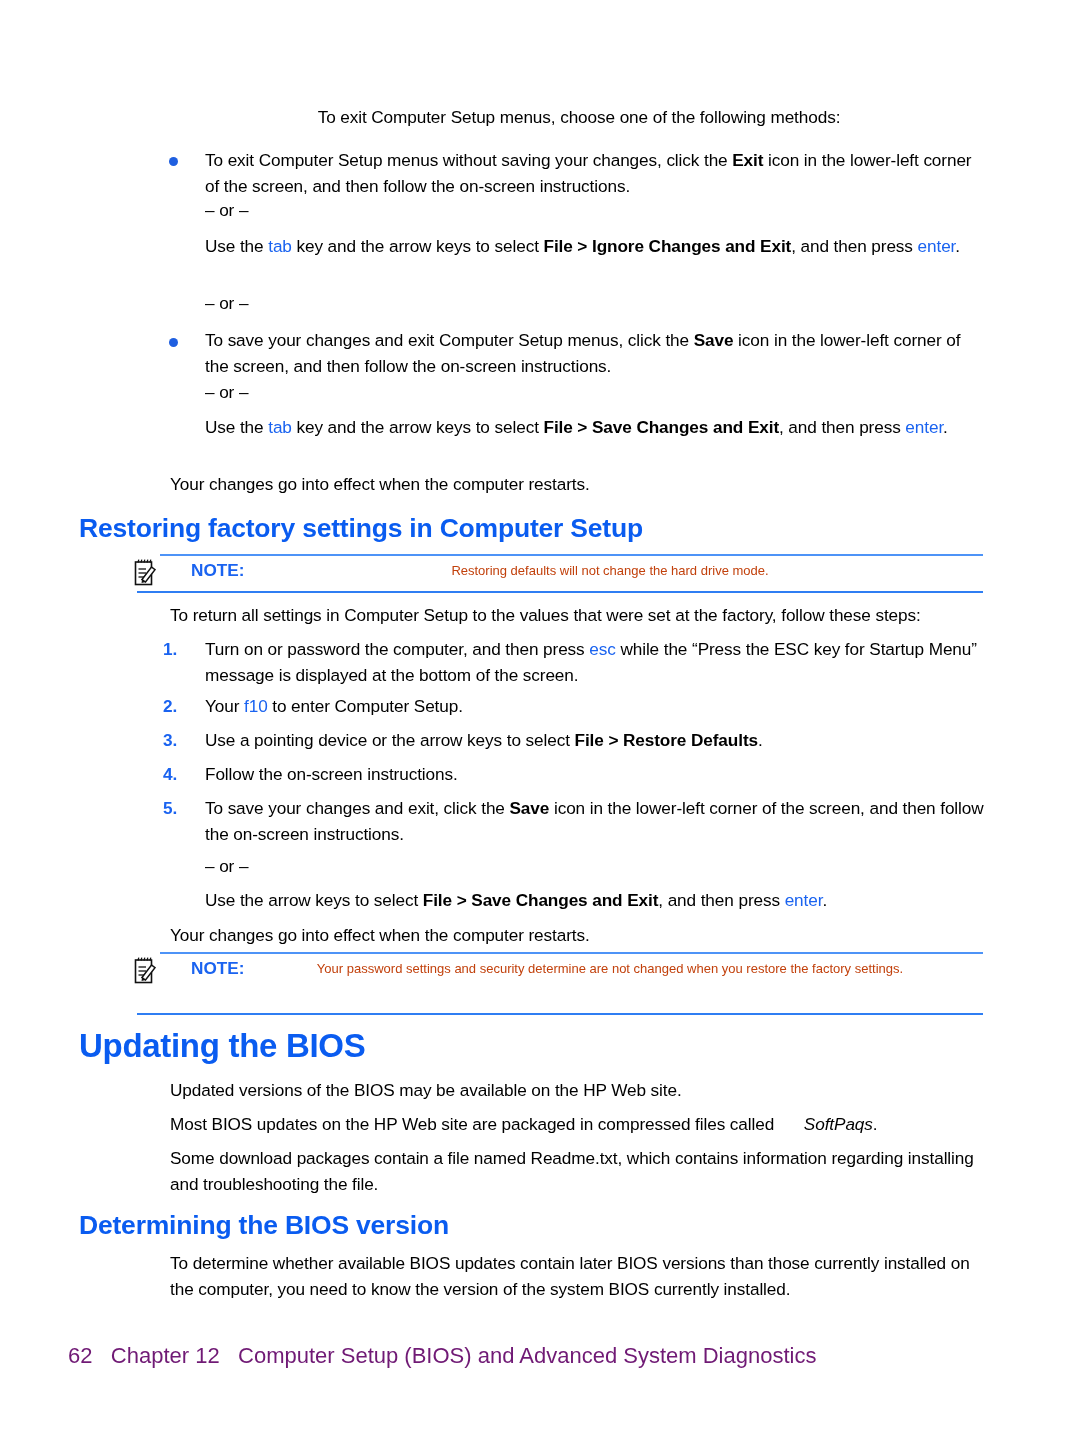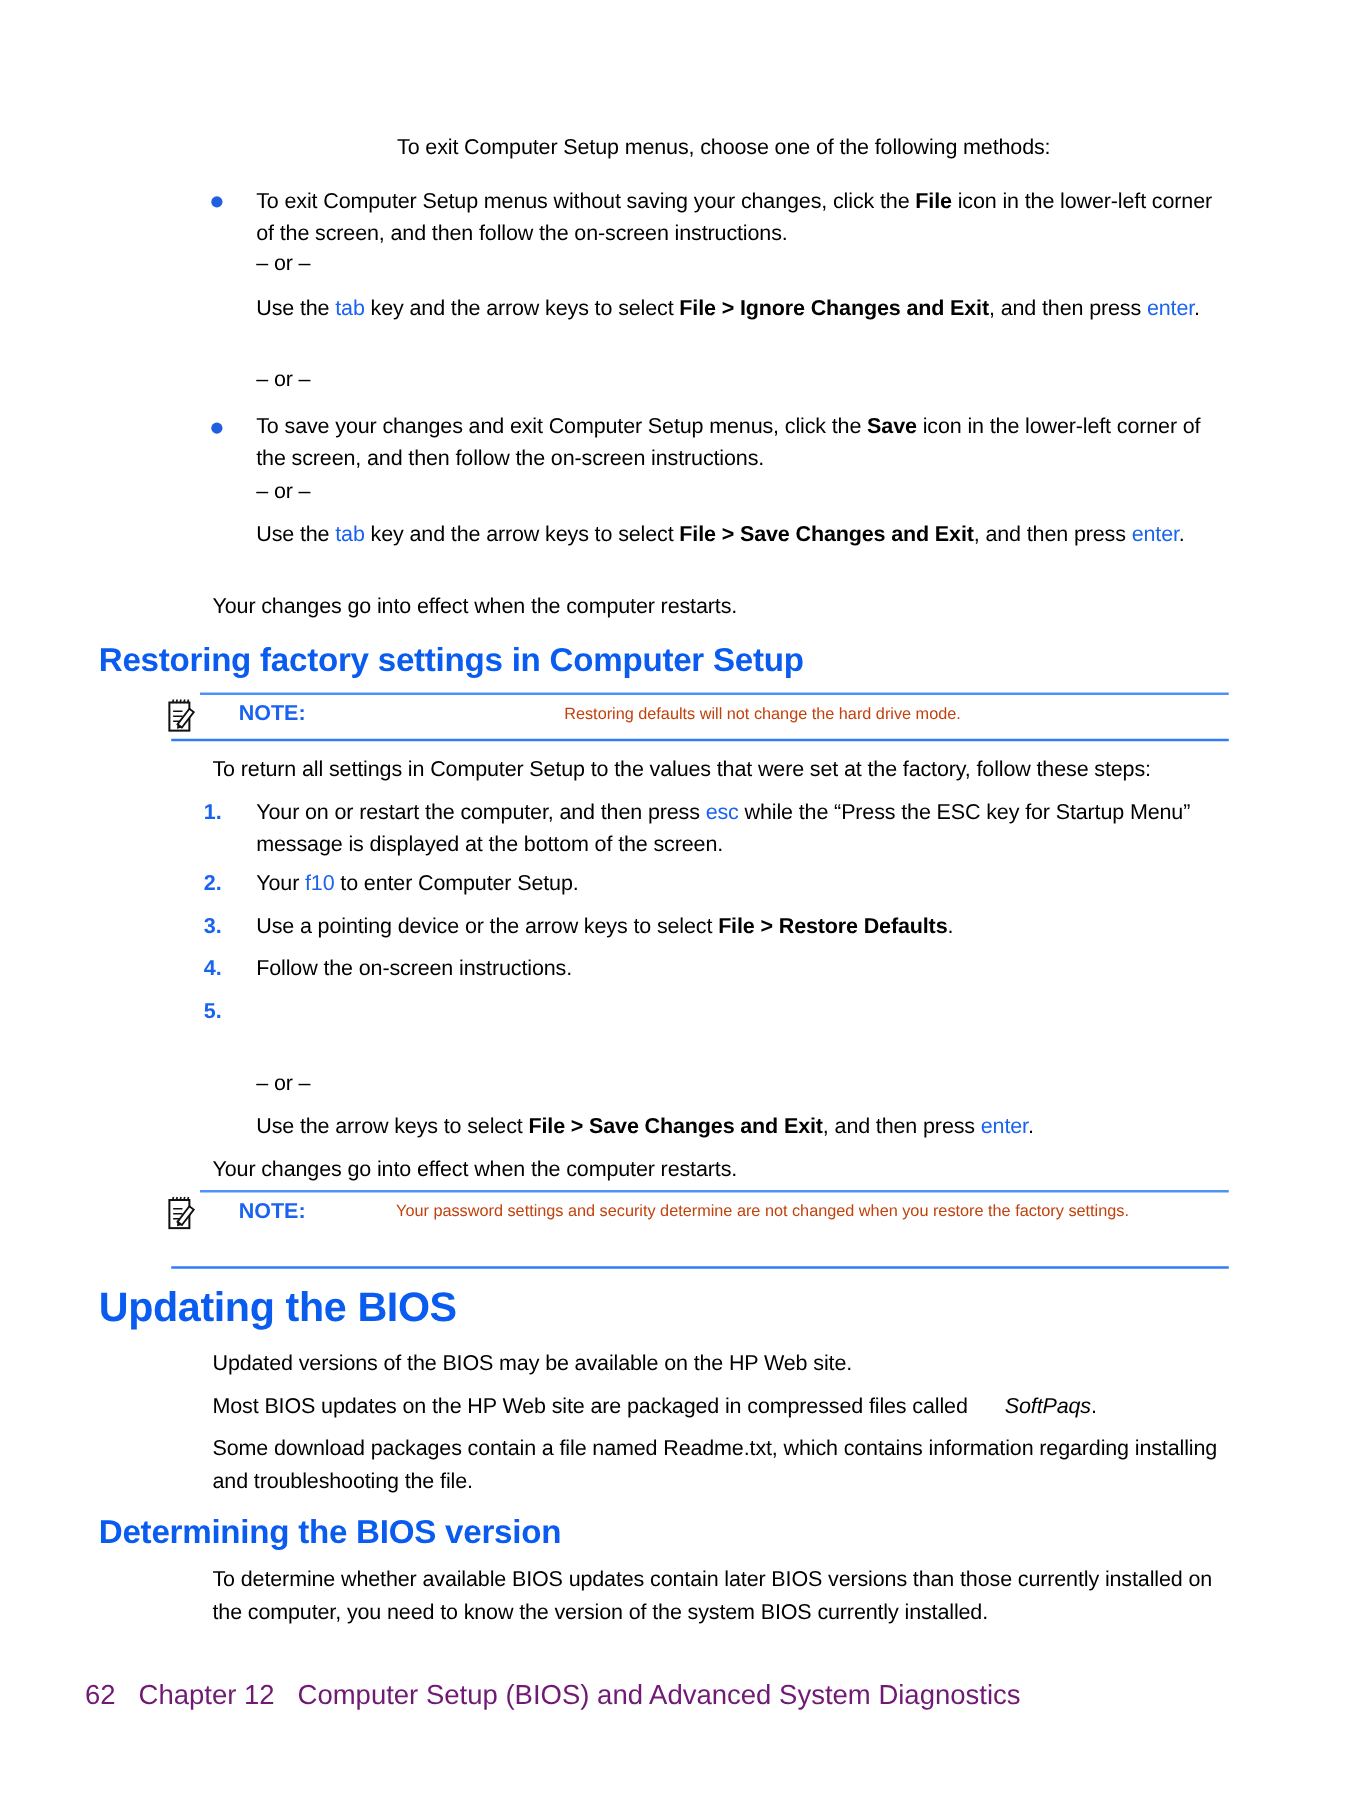--- a/index.html
+++ b/index.html
@@ -123,21 +123,21 @@
   }
 </style>
 </head>
 <body>
 
 <div class="page">
 
   <div class="para body-left" style="top:105px;text-align:center;">To exit Computer Setup menus, choose one of the following methods:</div>
 
   <div class="bullet-dot" style="top:157px;"></div>
-  <div class="para indent-left" style="top:148px;"><span>To exit Computer Setup menus without saving your changes, click the </span><b>File</b><span> icon in the lower-left corner of the screen, and then follow the on-screen instructions.</span></div>
+  <div class="para indent-left" style="top:148px;"><span>To exit Computer Setup menus without saving your changes, click the </span><b>Exit</b><span> icon in the lower-left corner of the screen, and then follow the on-screen instructions.</span></div>
 
   <div class="para indent-left" style="top:198px;">– or –</div>
 
   <div class="para indent-left" style="top:234px;"><span>Use the </span><span class="key">tab</span><span> key and the arrow keys to select </span><b>File &gt; Ignore Changes and Exit</b><span>, and then press </span><span class="key">enter</span><span>.</span></div>
 
   <div class="para indent-left" style="top:291px;">– or –</div>
 
   <div class="bullet-dot" style="top:338px;"></div>
   <div class="para indent-left" style="top:328px;"><span>To save your changes and exit Computer Setup menus, click the </span><b>Save</b><span> icon in the lower-left corner of the screen, and then follow the on-screen instructions.</span></div>
 
@@ -169,32 +169,33 @@
       </svg>
     </div>
     <div class="note-label" style="left:160px; top:558px;">NOTE:</div>
     <div class="note-text" style="left:237px; top:558px; width:746px;">Restoring defaults will not change the hard drive mode.</div>
     <div class="note-rule bottom" style="left:137px; top:591px; width:846px;"></div>
   </div>
 
   <div class="para body-left" style="top:603px;">To return all settings in Computer Setup to the values that were set at the factory, follow these steps:</div>
 
   <div class="num" style="top:637px;">1.</div>
-  <div class="para indent-left" style="top:637px;"><span>Your on or restart the computer, and then press </span><span class="key">esc</span><span> while the “Press the ESC key for Startup Menu” message is displayed at the bottom of the screen.</span></div>
+  <div class="para indent-left" style="top:637px;"><span>Turn on or password the computer, and then press </span><span class="key">esc</span><span> while the “Press the ESC key for Startup Menu” message is displayed at the bottom of the screen.</span></div>
 
   <div class="num" style="top:694px;">2.</div>
   <div class="para indent-left" style="top:694px;"><span>Your </span><span class="key">f10</span><span> to enter Computer Setup.</span></div>
 
   <div class="num" style="top:728px;">3.</div>
   <div class="para indent-left" style="top:728px;"><span>Use a pointing device or the arrow keys to select </span><b>File &gt; Restore Defaults</b><span>.</span></div>
 
   <div class="num" style="top:762px;">4.</div>
   <div class="para indent-left" style="top:762px;"><span>Follow the on-screen instructions.</span></div>
 
   <div class="num" style="top:796px;">5.</div>
+  <div class="para indent-left" style="top:796px;"><span>To save your changes and exit, click the </span><b>Save</b><span> icon in the lower-left corner of the screen, and then follow the on-screen instructions.</span></div>
 
   <div class="para indent-left" style="top:854px;">– or –</div>
 
   <div class="para indent-left" style="top:888px;"><span>Use the arrow keys to select </span><b>File &gt; Save Changes and Exit</b><span>, and then press </span><span class="key">enter</span><span>.</span></div>
 
   <div class="para body-left" style="top:923px;">Your changes go into effect when the computer restarts.</div>
 
   <div class="note">
     <div class="note-rule" style="left:160px; top:952px; width:823px;"></div>
     <div class="note-icon" style="left:133px; top:955px;">

